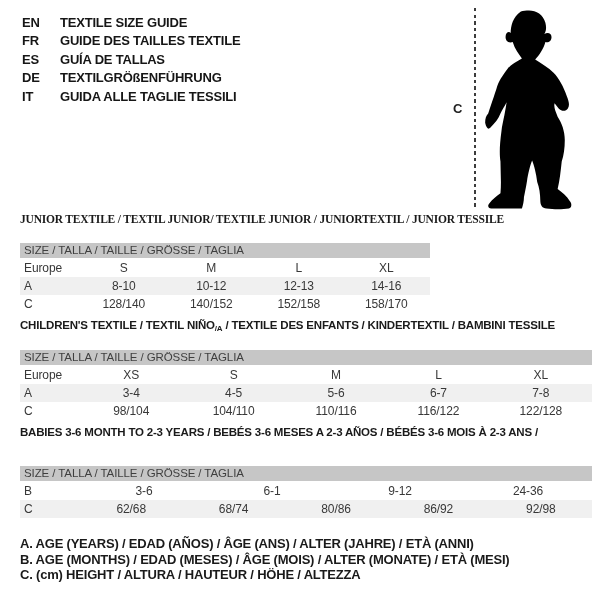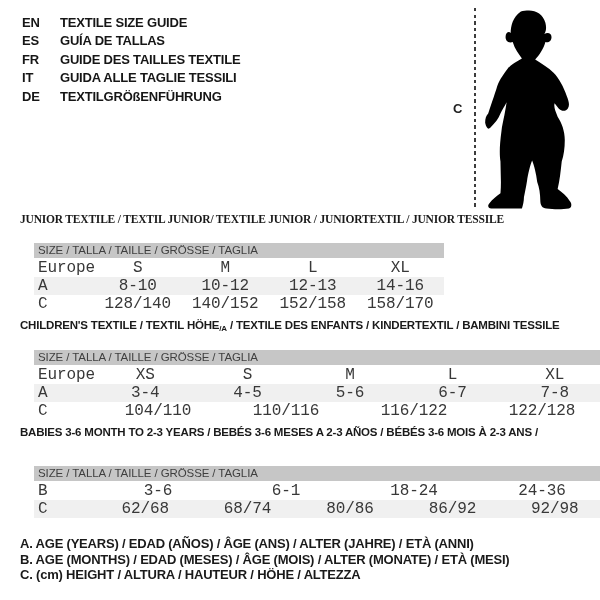--- a/index.html
+++ b/index.html
@@ -20,60 +20,60 @@
 
   
   .table-title{position:absolute;left:20px;font-size:11.5px;font-weight:bold;letter-spacing:-0.2px;
                color:#1a1a1a;line-height:16.5px;white-space:nowrap;}
   .title-1{top:211px;font-family:Liberation Serif, serif;}
   .title-2{top:317px;}
   .title-3{top:424px;text-align:center;}
   .table-title sub{font-size:8px;vertical-align:-2px;}
 
   
-  .size-table{position:absolute;left:34px;}
+  .size-table{position:absolute;left:20px;}
   .table-1{top:243px;width:410px;}
   .table-2{top:350px;width:572px;}
   .table-3{top:466px;width:572px;}
   .size-header{height:15px;line-height:15px;background:#c6c6c6;color:#3f3f3f;font-size:11.5px;
                letter-spacing:-0.1px;padding-left:4px;margin-bottom:1px;}
-  .t-row{display:flex;height:18px;line-height:18px;font-size:16px;color:#383838;letter-spacing:-0.1px;font-family:Liberation Mono, monospace;}
+  .t-row{display:flex;height:18px;line-height:18px;font-size:12px;color:#383838;letter-spacing:-0.1px;}
   .t-row.shaded{background:#f0f0f0;}
   .t-label{width:56px;padding-left:4px;}
   .t-cell{flex:1;text-align:center;}
 
   
   .legend{position:absolute;left:20px;top:536px;}
   .legend-line{font-size:13px;font-weight:bold;letter-spacing:-0.2px;line-height:15.6px;color:#1a1a1a;white-space:nowrap;}
 </style>
 </head>
 <body>
 
 <div class="canvas">
 
   <div class="lang-block">
     <div class="lang-row">
       <span class="lang-code">EN</span>
       <span class="lang-label">TEXTILE SIZE GUIDE</span>
     </div>
     <div class="lang-row">
+      <span class="lang-code">FR</span>
+      <span class="lang-label">GUIDE DES TAILLES TEXTILE</span>
+    </div>
+    <div class="lang-row">
       <span class="lang-code">ES</span>
       <span class="lang-label">GUÍA DE TALLAS</span>
     </div>
     <div class="lang-row">
-      <span class="lang-code">FR</span>
-      <span class="lang-label">GUIDE DES TAILLES TEXTILE</span>
+      <span class="lang-code">DE</span>
+      <span class="lang-label">TEXTILGRÖßENFÜHRUNG</span>
     </div>
     <div class="lang-row">
       <span class="lang-code">IT</span>
       <span class="lang-label">GUIDA ALLE TAGLIE TESSILI</span>
-    </div>
-    <div class="lang-row">
-      <span class="lang-code">DE</span>
-      <span class="lang-label">TEXTILGRÖßENFÜHRUNG</span>
     </div>
   </div>
 
   <div class="figure">
     <span class="measure-label">C</span>
     <div class="dash-line"></div>
     <svg class="silhouette" width="97" height="205" viewBox="0 0 95 200">
       <path fill="#000000" d="
         M50,2
         C57,2 64,6 66,14
@@ -114,21 +114,21 @@
         C32,55 38,52 43,49
         C40,45 36,40 34,33
         C31,34 27,33 27,28
         C27,24 30,22 32,24
         C32,18 34,8 42,3
         C44,2 47,2 50,2 Z"></path>
     </svg>
   </div>
 
   <div class="table-title title-1"><span>JUNIOR TEXTILE / TEXTIL JUNIOR/ TEXTILE JUNIOR / JUNIORTEXTIL / JUNIOR TESSILE</span></div>
-  <div class="table-title title-2"><span>CHILDREN'S TEXTILE / TEXTIL HÖHE</span><sub>/A</sub><span> / TEXTILE DES ENFANTS / KINDERTEXTIL / BAMBINI TESSILE</span></div>
+  <div class="table-title title-2"><span>CHILDREN'S TEXTILE / TEXTIL NIÑO</span><sub>/A</sub><span> / TEXTILE DES ENFANTS / KINDERTEXTIL / BAMBINI TESSILE</span></div>
   <div class="table-title title-3"><span>BABIES 3-6 MONTH TO 2-3 YEARS / BEBÉS 3-6 MESES A 2-3 AÑOS / BÉBÉS 3-6 MOIS À 2-3 ANS /</span><br></div>
 
   <div class="size-table table-1">
       <div class="size-header">SIZE / TALLA / TAILLE / GRÖSSE / TAGLIA</div>
       <div class="t-row">
         <div class="t-label">Europe</div>
         <div class="t-cell">S</div>
         <div class="t-cell">M</div>
         <div class="t-cell">L</div>
         <div class="t-cell">XL</div>
@@ -161,33 +161,34 @@
       <div class="t-row shaded">
         <div class="t-label">A</div>
         <div class="t-cell">3-4</div>
         <div class="t-cell">4-5</div>
         <div class="t-cell">5-6</div>
         <div class="t-cell">6-7</div>
         <div class="t-cell">7-8</div>
       </div>
       <div class="t-row">
         <div class="t-label">C</div>
+        <div class="t-cell">98/104</div>
         <div class="t-cell">104/110</div>
         <div class="t-cell">110/116</div>
         <div class="t-cell">116/122</div>
         <div class="t-cell">122/128</div>
       </div>
     </div>
   <div class="size-table table-3">
       <div class="size-header">SIZE / TALLA / TAILLE / GRÖSSE / TAGLIA</div>
       <div class="t-row">
         <div class="t-label">B</div>
         <div class="t-cell">3-6</div>
         <div class="t-cell">6-1</div>
-        <div class="t-cell">18-24</div>
+        <div class="t-cell">9-12</div>
         <div class="t-cell">24-36</div>
       </div>
       <div class="t-row shaded">
         <div class="t-label">C</div>
         <div class="t-cell">62/68</div>
         <div class="t-cell">68/74</div>
         <div class="t-cell">80/86</div>
         <div class="t-cell">86/92</div>
         <div class="t-cell">92/98</div>
       </div>

